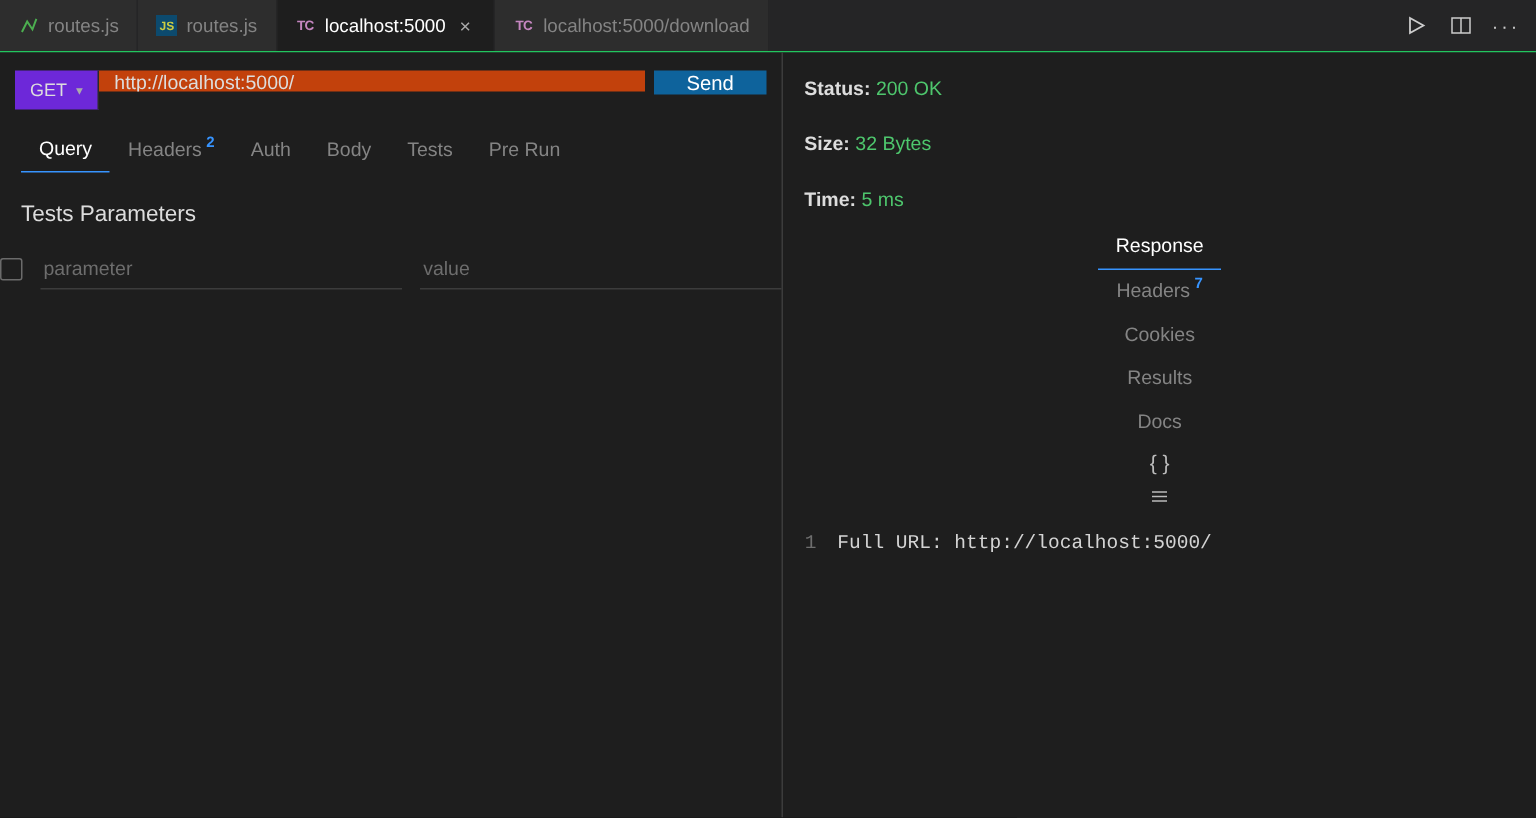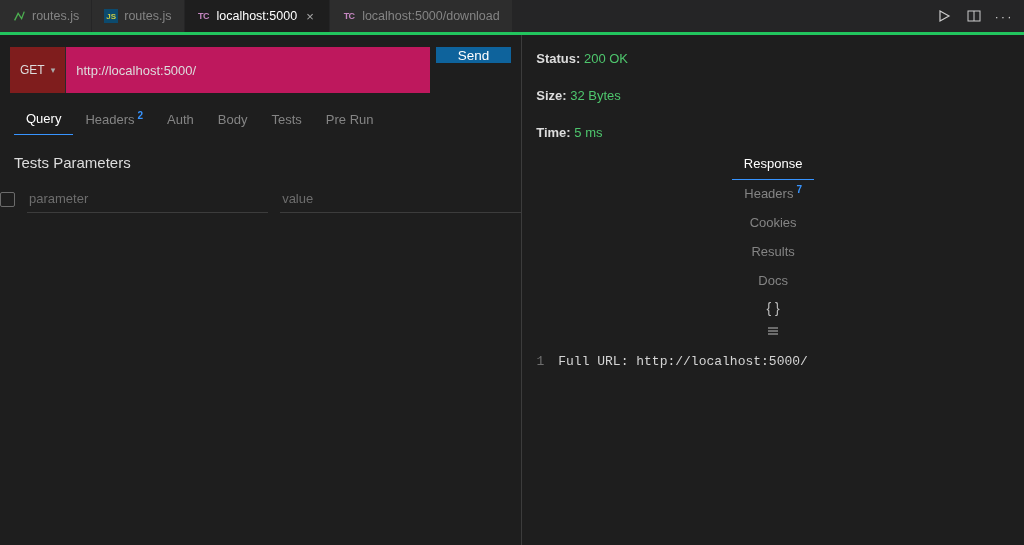--- a/index.html
+++ b/index.html
@@ -23,21 +23,21 @@
     width:1024px;height:545px;
     background:var(--bg-dark);
     font-family:"Segoe UI","Helvetica Neue",Arial,sans-serif;
     font-size:13px;color:var(--text);
     overflow:hidden;display:flex;flex-direction:column;
   }
 
   
   .tabstrip{
     height:35px;display:flex;align-items:stretch;
-    background:#252526;border-bottom:3px solid #22c55e;
+    background:#252526;border-bottom:1px solid #22c55e;
     justify-content:space-between;
   }
   .tabs{display:flex;}
   .tab{
     display:flex;align-items:center;gap:6px;
     padding:0 12px;background:var(--tab-bg);
     border-right:1px solid #252526;color:var(--text-dim);
     font-size:12.5px;white-space:nowrap;cursor:pointer;
   }
   .tab.active{background:var(--tab-active);color:#fff;}
@@ -51,27 +51,27 @@
 
   
   .panes{flex:1;display:flex;min-height:0;}
   .pane-left{width:51%;border-right:1px solid var(--border);display:flex;flex-direction:column;background:var(--bg);}
   .pane-right{flex:1;display:flex;flex-direction:column;background:var(--bg);position:relative;}
 
   
   .urlbar{display:flex;gap:0;padding:12px 10px;align-items:stretch;}
   .method{
     display:flex;align-items:center;gap:6px;
-    background:#7f1d1d;padding:0 10px;height:46px;
+    background:#6d28d9;padding:0 10px;height:26px;
     color:#ddd;font-size:12px;border-right:1px solid #2a2a2a;cursor:pointer;
   }
   .method .chev{font-size:9px;color:#aaa;}
   .urlinput{
-    flex:1;background:#be185d;border:none;outline:none;
-    color:#ddd;padding:0 10px;height:46px;font-size:13px;
+    flex:1;background:#c2410c;border:none;outline:none;
+    color:#ddd;padding:0 10px;height:14px;font-size:13px;
   }
   .sendbtn{
     background:var(--send);color:#fff;border:none;
     padding:0 22px;height:16px;font-size:13.5px;cursor:pointer;margin-left:6px;
   }
 
   
   .subtabs{display:flex;gap:0;padding:0 14px;border-bottom:1px solid transparent;}
   .subtab{
     padding:6px 12px 8px;color:var(--text-dim);cursor:pointer;

